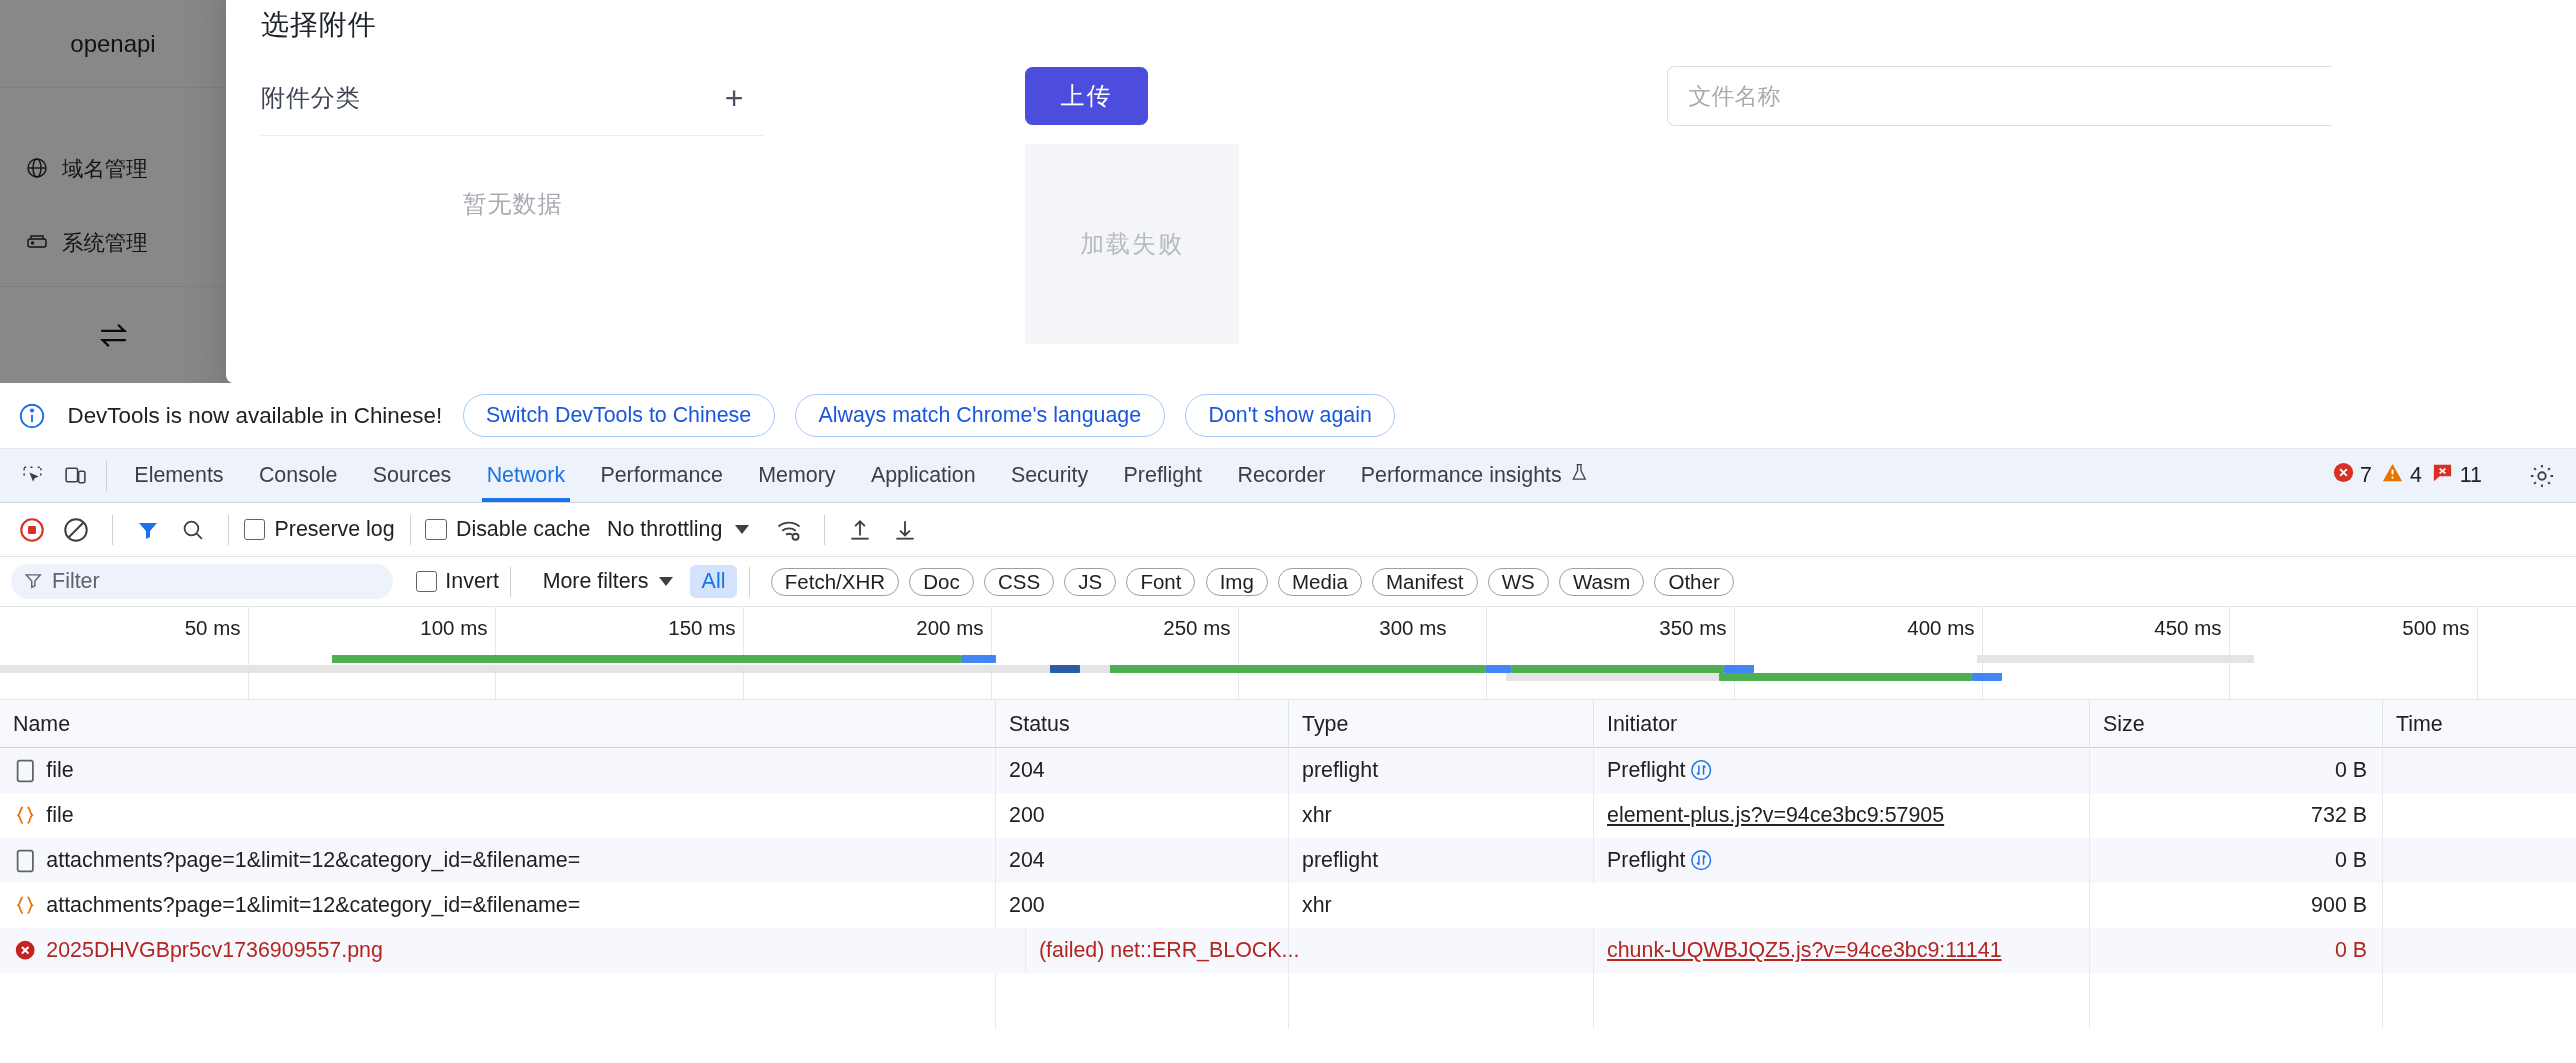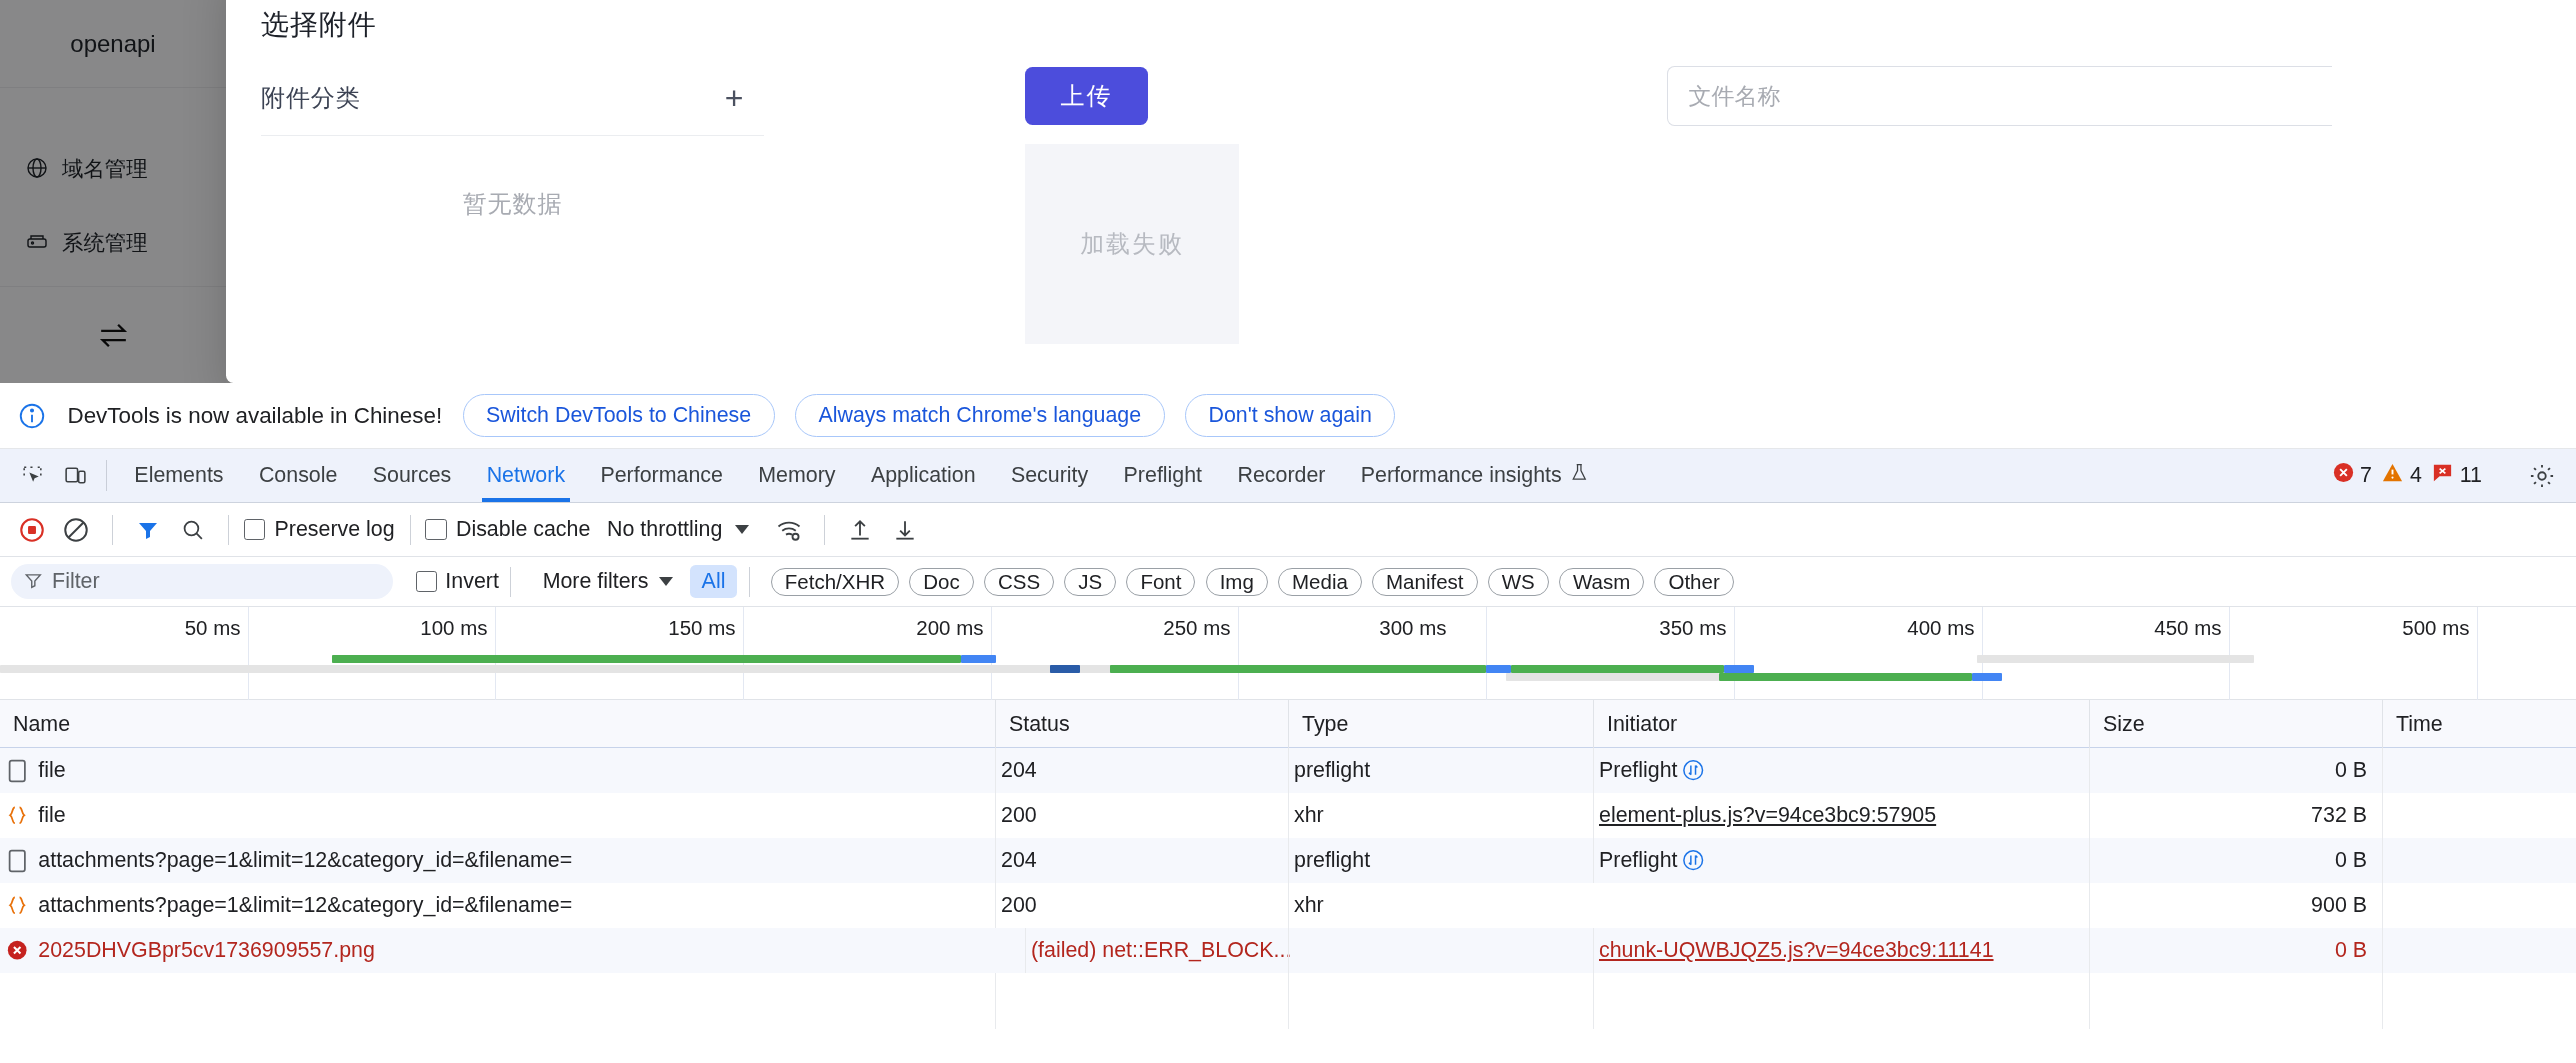--- a/index.html
+++ b/index.html
@@ -255,21 +255,21 @@
   }
   .tbl-row {
     height: 45px; position: relative;
   }
   .tbl-row.odd { background: #f6f8fd; }
   .tbl-row .cell {
     position: absolute; top: 0; height: 45px;
     display: flex; align-items: center;
     font-size: 21.4px; color: #202124;
     border-left: 0.9px solid #e8eaed;
-    padding-left: 5px; overflow: hidden; white-space: nowrap;
+    padding-left: 13px; overflow: hidden; white-space: nowrap;
   }
   .tbl-row .cell.first { border-left: none; }
   .cell.right { justify-content: flex-end; padding-right: 15px; }
   .row-icon { width: 24px; flex: 0 0 24px; margin-right: 9.3px;
               display: flex; align-items: center; justify-content: center; }
   .link { text-decoration: underline; color: #202124; cursor: pointer; }
   .err { color: #b3261e; }
   .tbl-filler { height: 56px; position: relative; }
   .tbl-filler .cell {
     position: absolute; top: 0; height: 56px;

